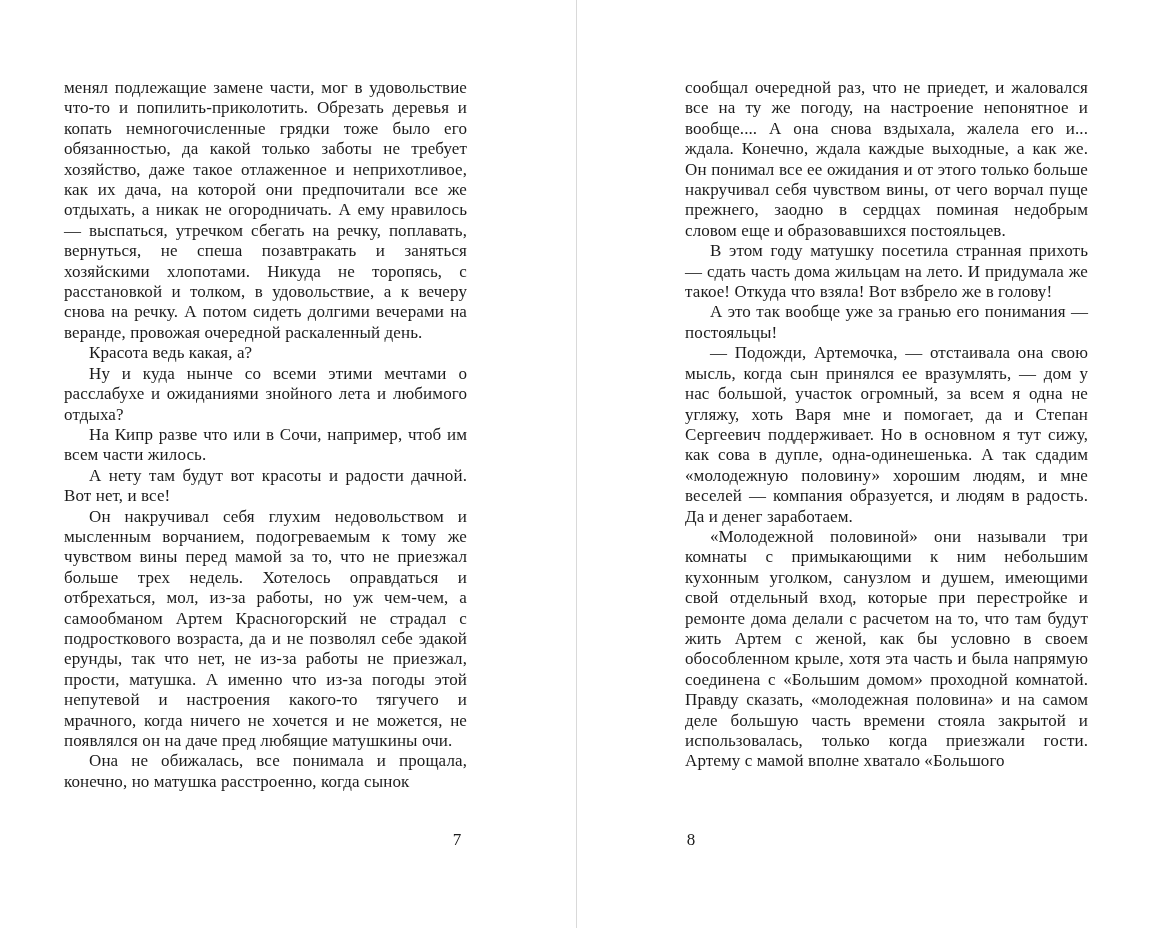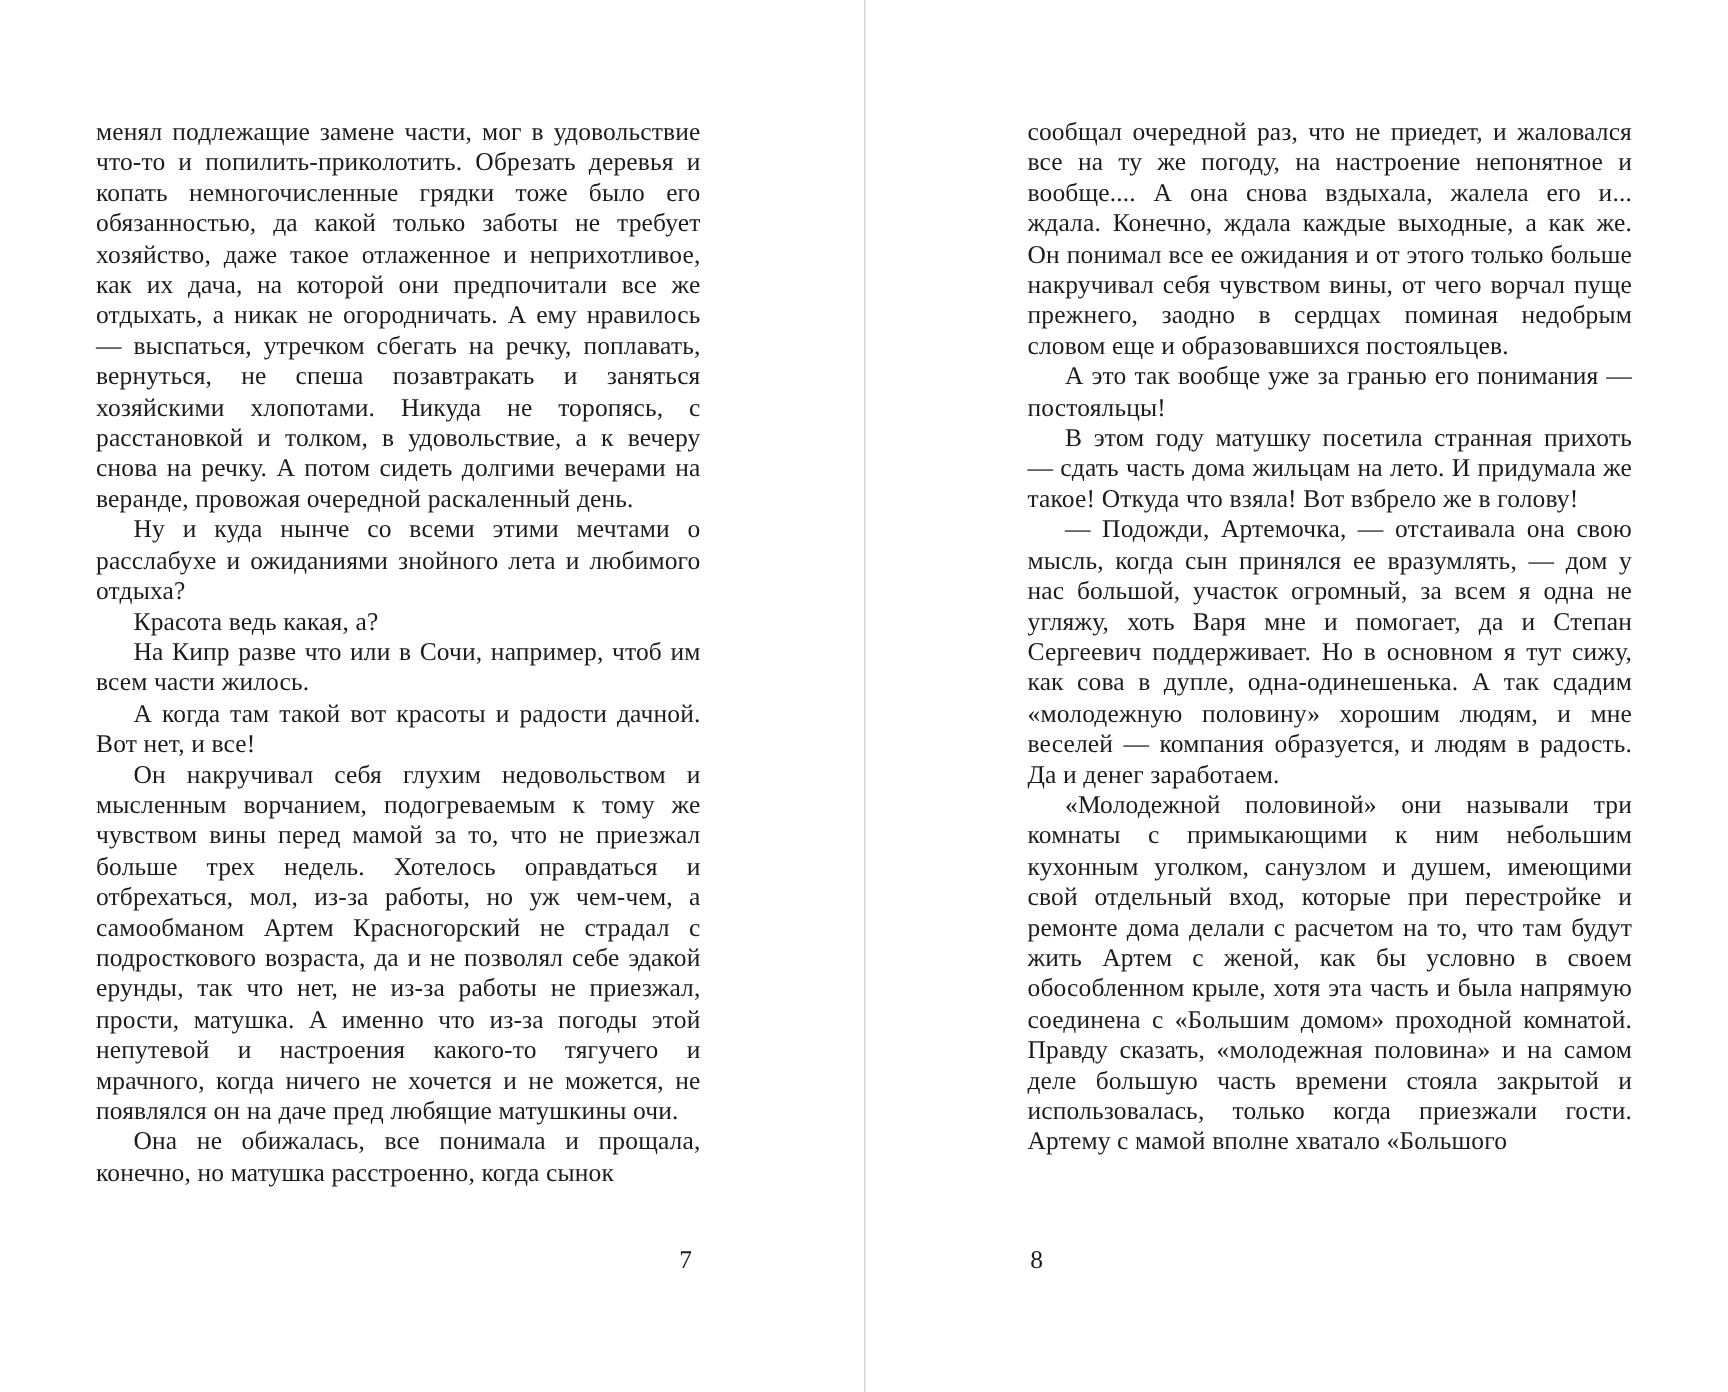--- a/index.html
+++ b/index.html
@@ -47,36 +47,36 @@
   .page-right .page-number { left: 100px; }
 </style>
 </head>
 <body>
 
 <div class="spread">
 
   <section class="page page-left">
     <div class="page-text">
         <p class="para">менял подлежащие замене части, мог в удовольствие что-то и попилить-приколотить. Обрезать деревья и копать немногочисленные грядки тоже было его обязанностью, да какой только заботы не требует хозяйство, даже такое отлаженное и неприхотливое, как их дача, на которой они предпочитали все же отдыхать, а никак не огородничать. А ему нравилось — выспаться, утречком сбегать на речку, поплавать, вернуться, не спеша позавтракать и заняться хозяйскими хлопотами. Никуда не торопясь, с расстановкой и толком, в удовольствие, а к вечеру снова на речку. А потом сидеть долгими вечерами на веранде, провожая очередной раскаленный день.</p>
+        <p class="para indent">Красота ведь какая, а?</p>
         <p class="para indent">Ну и куда нынче со всеми этими мечтами о расслабухе и ожиданиями знойного лета и любимого отдыха?</p>
-        <p class="para indent">Красота ведь какая, а?</p>
         <p class="para indent">На Кипр разве что или в Сочи, например, чтоб им всем части жилось.</p>
-        <p class="para indent">А когда там такой вот красоты и радости дачной. Вот нет, и все!</p>
+        <p class="para indent">А нету там будут вот красоты и радости дачной. Вот нет, и все!</p>
         <p class="para indent">Он накручивал себя глухим недовольством и мысленным ворчанием, подогреваемым к тому же чувством вины перед мамой за то, что не приезжал больше трех недель. Хотелось оправдаться и отбрехаться, мол, из-за работы, но уж чем-чем, а самообманом Артем Красногорский не страдал с подросткового возраста, да и не позволял себе эдакой ерунды, так что нет, не из-за работы не приезжал, прости, матушка. А именно что из-за погоды этой непутевой и настроения какого-то тягучего и мрачного, когда ничего не хочется и не можется, не появлялся он на даче пред любящие матушкины очи.</p>
         <p class="para indent">Она не обижалась, все понимала и прощала, конечно, но матушка расстроенно, когда сынок</p>
       </div>
     <div class="page-number">7</div>
   </section>
 
   <div class="divider"></div>
 
   <section class="page page-right">
     <div class="page-text">
         <p class="para">сообщал очередной раз, что не приедет, и жаловался все на ту же погоду, на настроение непонятное и вообще.... А она снова вздыхала, жалела его и... ждала. Конечно, ждала каждые выходные, а как же. Он понимал все ее ожидания и от этого только больше накручивал себя чувством вины, от чего ворчал пуще прежнего, заодно в сердцах поминая недобрым словом еще и образовавшихся постояльцев.</p>
+        <p class="para indent">В этом году матушку посетила странная прихоть — сдать часть дома жильцам на лето. И придумала же такое! Откуда что взяла! Вот взбрело же в голову!</p>
         <p class="para indent">А это так вообще уже за гранью его понимания — постояльцы!</p>
-        <p class="para indent">В этом году матушку посетила странная прихоть — сдать часть дома жильцам на лето. И придумала же такое! Откуда что взяла! Вот взбрело же в голову!</p>
         <p class="para indent">— Подожди, Артемочка, — отстаивала она свою мысль, когда сын принялся ее вразумлять, — дом у нас большой, участок огромный, за всем я одна не угляжу, хоть Варя мне и помогает, да и Степан Сергеевич поддерживает. Но в основном я тут сижу, как сова в дупле, одна-одинешенька. А так сдадим «молодежную половину» хорошим людям, и мне веселей — компания образуется, и людям в радость. Да и денег заработаем.</p>
         <p class="para indent">«Молодежной половиной» они называли три комнаты с примыкающими к ним небольшим кухонным уголком, санузлом и душем, имеющими свой отдельный вход, которые при перестройке и ремонте дома делали с расчетом на то, что там будут жить Артем с женой, как бы условно в своем обособленном крыле, хотя эта часть и была напрямую соединена с «Большим домом» проходной комнатой. Правду сказать, «молодежная половина» и на самом деле большую часть времени стояла закрытой и использовалась, только когда приезжали гости. Артему с мамой вполне хватало «Большого</p>
       </div>
     <div class="page-number">8</div>
   </section>
 
 </div>
 
 </body></html>

